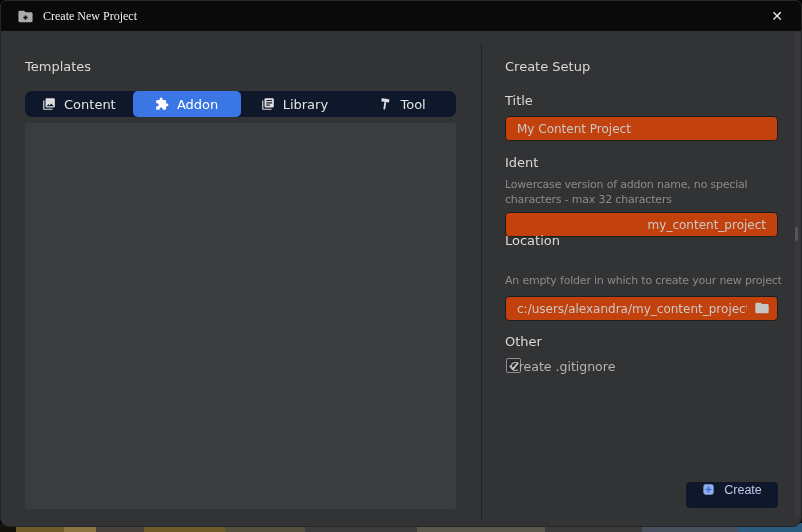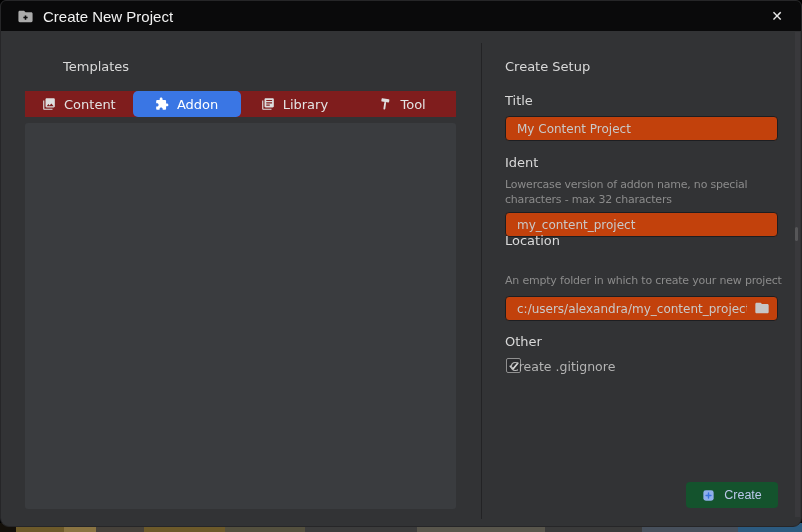--- a/index.html
+++ b/index.html
@@ -16,29 +16,29 @@
       #59564c 52% 68%,#3a3a3a 68% 80%,#47505c 80% 92%,#2c5b80 92% 100%);}
 
   .window{position:absolute;top:0;left:0;width:800px;height:525px;
     background:#323335;border:1px solid #262628;border-radius:6px 6px 9px 9px;
     overflow:hidden;}
 
   
   .titlebar{position:absolute;top:0;left:0;right:0;height:30px;background:#0a0a0b;
     display:flex;align-items:center;padding:0 10px;box-sizing:border-box;}
   .titlebar .app-icon{width:17px;height:17px;margin-left:6px;display:flex;}
-  .titlebar .title{color:#f2f2f2;font-size:15px;margin-left:9px;
-    font-family:Liberation Sans, sans-serif;}
+  .titlebar .title{color:#f2f2f2;font-size:12px;margin-left:9px;
+    font-family:Liberation Serif, serif;}
   .close-btn{margin-left:auto;width:28px;height:28px;display:flex;align-items:center;
     justify-content:center;color:#e8e8e8;font-size:14px;cursor:default;}
 
   
-  .templates-heading{position:absolute;left:24px;top:58px;color:#d9d9d9;font-size:13px;margin-left:38px;}
-  .tabbar{position:absolute;left:24px;top:90px;width:431px;height:26px;background:#7f1d1d;
-    border-radius:0;display:flex;}
+  .templates-heading{position:absolute;left:24px;top:58px;color:#d9d9d9;font-size:13px;}
+  .tabbar{position:absolute;left:24px;top:90px;width:431px;height:26px;background:#0f172a;
+    border-radius:7px;display:flex;}
   .tab{flex:1;display:flex;align-items:center;justify-content:center;gap:8px;
     color:#e3e3e3;font-size:13px;border-radius:5px;cursor:default;}
   .tab svg{width:14px;height:14px;fill:#dedede;}
   .tab.active{background:#3a76e4;color:#fff;align-items:center;}
   .tab.active svg{fill:#fff;}
   .template-area{position:absolute;left:24px;top:122px;width:431px;height:386px;
     background:#3a3c3f;border-radius:3px;}
 
   .divider{position:absolute;left:480px;top:42px;width:1px;height:476px;background:#232325;}
 
@@ -54,21 +54,21 @@
     cursor:default;}
 
   .checkbox{position:absolute;left:505px;top:357px;width:15px;height:15px;box-sizing:border-box;
     background:#2a2b2e;border:1px solid #909090;border-radius:2px;display:flex;
     align-items:center;justify-content:center;cursor:default;}
   .checkbox svg{width:12px;height:12px;visibility:hidden;}
   .checkbox.checked svg{visibility:visible;}
   .checkbox-label{position:absolute;left:509px;top:358px;color:#b4b4b4;font-size:12.5px;}
 
   .create-btn{position:absolute;left:685px;top:481px;width:92px;height:26px;
-    background:#14532d;border:none;border-radius:4px;display:flex;align-items:center;
+    background:#0f172a;border:none;border-radius:4px;display:flex;align-items:flex-start;
     justify-content:center;gap:9px;cursor:default;}
   .create-btn .label{color:#bcc8ec;font-size:12.5px;}
   .create-btn svg{width:13px;height:13px;}
 
   
   .scroll-track{position:absolute;right:1px;top:31px;bottom:9px;width:5px;background:#39393c;}
   .scroll-thumb{position:absolute;right:2px;top:195px;width:3px;height:14px;
     background:#565658;border-radius:2px;}
 </style>
 </head>
@@ -126,21 +126,21 @@
 
   <div class="divider"></div>
 
   <div class="rp-label" style="top:58px">Create Setup</div>
 
   <div class="rp-label" style="top:92px">Title</div>
   <input class="field" style="top: 115px;" value="My Content Project">
 
   <div class="rp-label" style="top:154px">Ident</div>
   <div class="rp-help" style="top:176px">Lowercase version of addon name, no special characters - max 32 characters</div>
-  <input class="field" style="top: 211px;" value="my_content_project">
+  <input class="field" style="top: 211px; text-align: right;" value="my_content_project">
 
   <div class="rp-label" style="top:232px">Location</div>
   <div class="rp-help" style="top:272px">An empty folder in which to create your new project</div>
   <input class="field" style="top: 295px; padding-right: 30px;" value="c:/users/alexandra/my_content_project">
   <span class="folder-btn">
     <svg viewBox="0 0 24 24" width="18" height="16">
       <path fill="#c6c6c6" d="M10 4H4c-1.1 0-1.99.9-1.99 2L2 18c0 1.1.9 2 2 2h16c1.1 0 2-.9 2-2V8c0-1.1-.9-2-2-2h-8l-2-2z"></path>
     </svg>
   </span>
 

